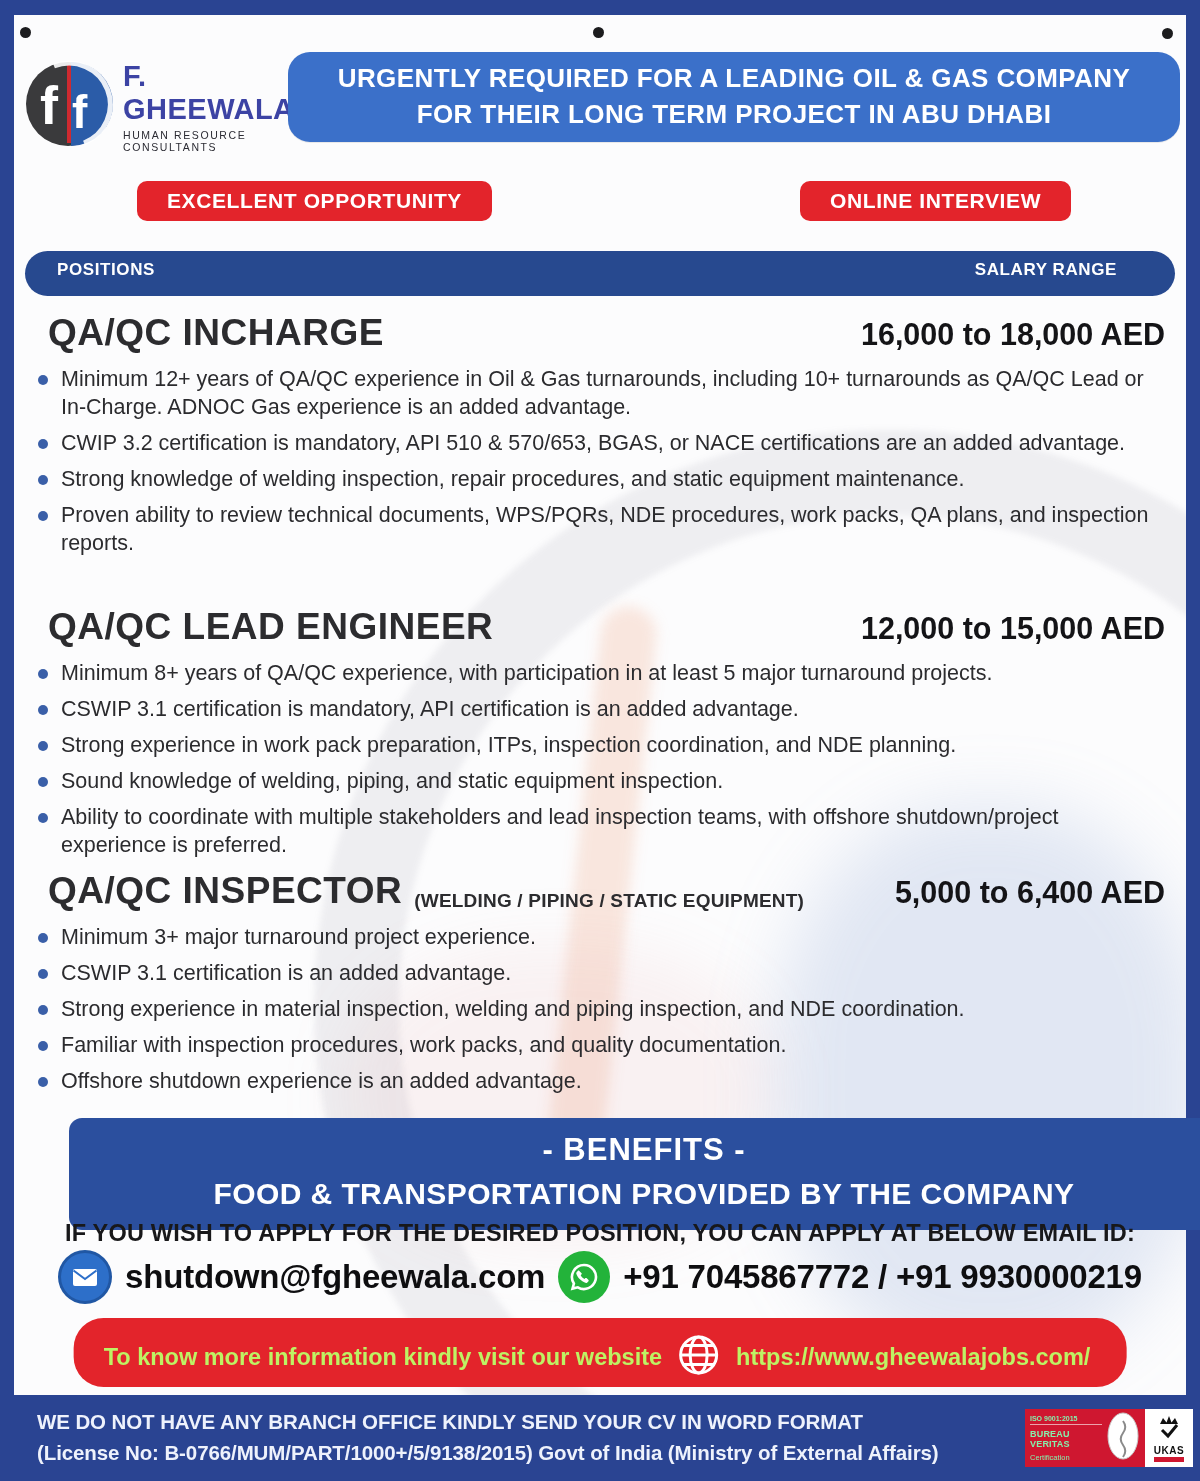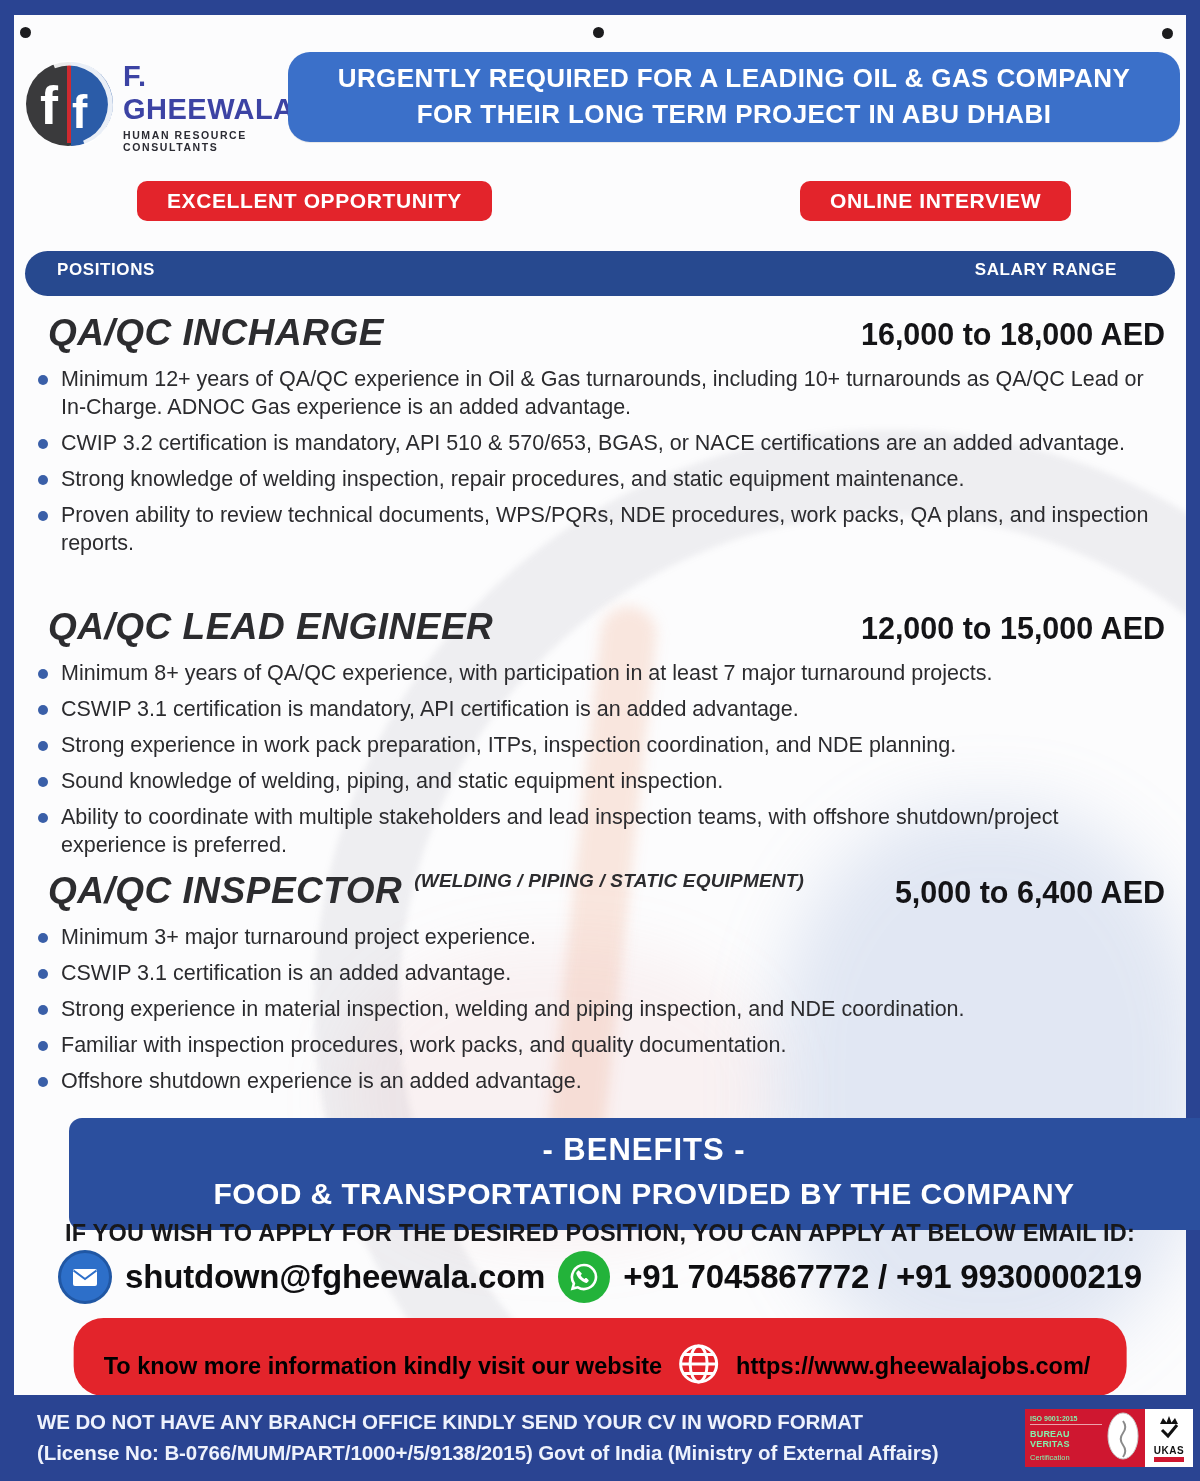--- a/index.html
+++ b/index.html
@@ -22,21 +22,21 @@
     background:rgba(120,150,205,0.20); border-radius:45%; filter:blur(34px); }
   .wm-pink { position:absolute; left:330px; top:930px; width:430px; height:300px;
     background:rgba(230,150,150,0.10); border-radius:45%; filter:blur(30px); }
 
   .pin-dot { position:absolute; width:11px; height:11px; border-radius:50%; background:#1c1c1e; z-index:6; }
 
   
   .logo-block { position:absolute; left:24px; top:58px; width:262px; display:flex; align-items:center; gap:7px; z-index:3; }
   .logo-text { display:flex; flex-direction:column; }
   .brand { font-size:29px; font-weight:800; color:var(--brand-indigo,#3c43a4); letter-spacing:0.5px; }
-  .tagline { font-size:10.5px; font-weight:700; color:#2b2b33; letter-spacing:1.6px; margin-top:3px; }
+  .tagline { font-size:10.5px; font-weight:400; color:#2b2b33; letter-spacing:1.6px; margin-top:3px; }
 
   .banner { position:absolute; left:288px; top:52px; width:892px; height:90px; z-index:3;
     background:var(--banner-blue,#3b70c9); border-radius:22px;
     display:flex; flex-direction:column; justify-content:center; text-align:center;
     color:#fff; font-weight:800; font-size:26px; line-height:1.38; letter-spacing:0.4px;
     box-shadow:0 1px 0 rgba(0,0,0,0.08);
   }
 
   .badge { position:absolute; top:181px; z-index:3; background:var(--accent-red,#e3242b);
     color:#fff; font-weight:700; font-size:21px; letter-spacing:0.6px;
@@ -46,21 +46,21 @@
 
   .col-bar { position:absolute; left:25px; top:251px; width:1150px; height:45px; z-index:3;
     background:var(--bar-navy,#27498f); border-radius:23px;
     display:flex; align-items:center; justify-content:space-between;
     padding:0 58px 8px 32px; box-sizing:border-box;
     color:#fff; font-weight:700; font-size:17px; letter-spacing:0.6px; }
 
   .section { position:absolute; left:38px; width:1127px; z-index:3; }
   .sec-1 { top:312px; } .sec-2 { top:606px; } .sec-3 { top:870px; }
   .pos-head { display:flex; align-items:baseline; justify-content:space-between; margin:0 0 12px 0; }
-  .pos-title-wrap { display:flex; align-items:flex-start; white-space:nowrap;font-style:italic; }
+  .pos-title-wrap { display:flex; align-items:flex-end; white-space:nowrap; }
   .pos-title { font-size:37px; font-weight:800; color:#2c2c2f; letter-spacing:0.5px; margin-left:10px; }
   .pos-sub { font-size:19px; font-weight:800; color:#2c2c2f; margin-left:12px; letter-spacing:0.2px; }
   .pos-salary { font-size:30.5px; font-weight:800; color:#141417; white-space:nowrap; }
   .bullets { list-style:none; margin:0; padding:0; }
   .bullets li { display:flex; gap:13px; margin-bottom:8px; font-size:21.5px; color:#2b2b2e; line-height:1.3; }
   .bdot { flex:0 0 10px; width:10px; height:10px; border-radius:50%; background:var(--bullet-blue,#3a5fa8); margin-top:9px; }
 
   .benefits { position:absolute; left:25px; top:1118px; width:1150px; z-index:3; box-sizing:border-box;
     background:var(--benefits-blue,#2b4f9e); border-radius:13px; padding:14px 10px 19px;
     text-align:center; color:#fff; font-weight:800;margin-left:44px; }
@@ -72,21 +72,21 @@
 
   .contact-row { position:absolute; left:0; top:1250px; width:1200px; z-index:3;
     display:flex; align-items:center; justify-content:center; gap:13px; }
   .icon-circle { border-radius:50%; display:flex; align-items:center; justify-content:center; }
   .email-circ { width:54px; height:54px; background:var(--email-blue,#2d6fc9); border:3px solid rgba(18,58,120,0.45); box-sizing:border-box; }
   .wa-circ { width:52px; height:52px; background:var(--whatsapp-green,#23b33a); }
   .contact-big { font-size:33px; font-weight:800; color:#0e0e10; letter-spacing:-0.2px; white-space:nowrap; }
 
   .site-pill { position:absolute; top:1318px; left:50%; transform:translateX(-50%); z-index:3;
     display:flex; align-items:center; gap:14px; background:var(--accent-red,#e3242b);
-    border-radius:30px; padding:23px 36px 5px 30px; color:#000000; white-space:nowrap; }
+    border-radius:30px; padding:14px 36px 5px 30px; color:#bef264; white-space:nowrap; }
   .site-label { font-size:23.5px; font-weight:700; }
   .site-url { font-size:23.5px; font-weight:700; }
 
   .footer { position:absolute; left:11px; top:1395px; width:1200px; height:86px; z-index:4;
     background:var(--frame-navy,#2a4492); display:flex; align-items:center; justify-content:space-between;
     padding:0 18px 0 26px; box-sizing:border-box; }
   .footer-text { color:#eef2fc; font-weight:700; font-size:20.5px; line-height:1.5; letter-spacing:-0.1px; }
   .certs { display:flex; align-items:center; }
   .bv-box { width:120px; height:58px; background:#cf1730; display:flex; align-items:center; gap:4px; padding:4px 5px; box-sizing:border-box; }
   .bv-left { display:flex; flex-direction:column; justify-content:center; gap:4px; color:#86efac; }
@@ -173,21 +173,21 @@
   <div class="section sec-2">
     <div class="pos-head">
       <span class="pos-title-wrap">
         <span class="pos-title">QA/QC LEAD ENGINEER</span>
       </span>
       <span class="pos-salary">12,000 to 15,000 AED</span>
     </div>
     <ul class="bullets">
       <li>
           <span class="bdot"></span>
-          <span>Minimum 8+ years of QA/QC experience, with participation in at least 7 major turnaround projects.</span>
+          <span>Minimum 8+ years of QA/QC experience, with participation in at least 5 major turnaround projects.</span>
         </li>
       <li>
           <span class="bdot"></span>
           <span>CSWIP 3.1 certification is mandatory, API certification is an added advantage.</span>
         </li>
       <li>
           <span class="bdot"></span>
           <span>Strong experience in work pack preparation, ITPs, inspection coordination, and NDE planning.</span>
         </li>
       <li>

